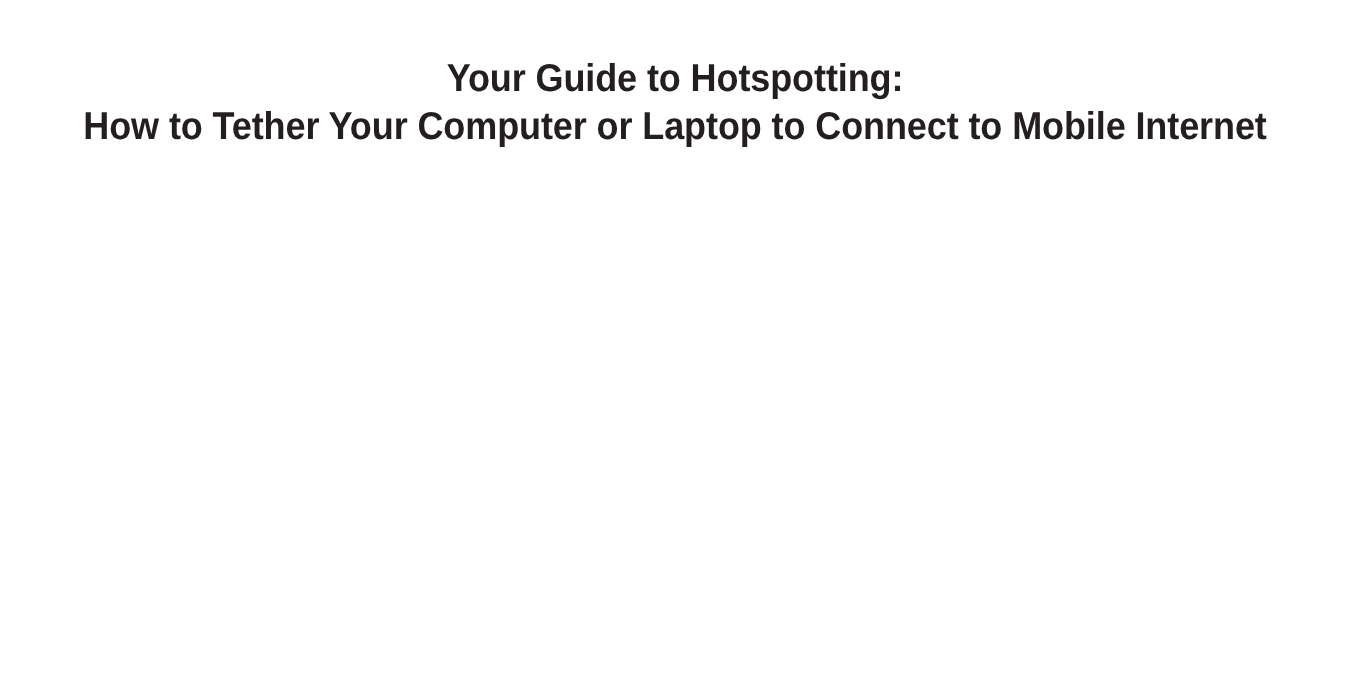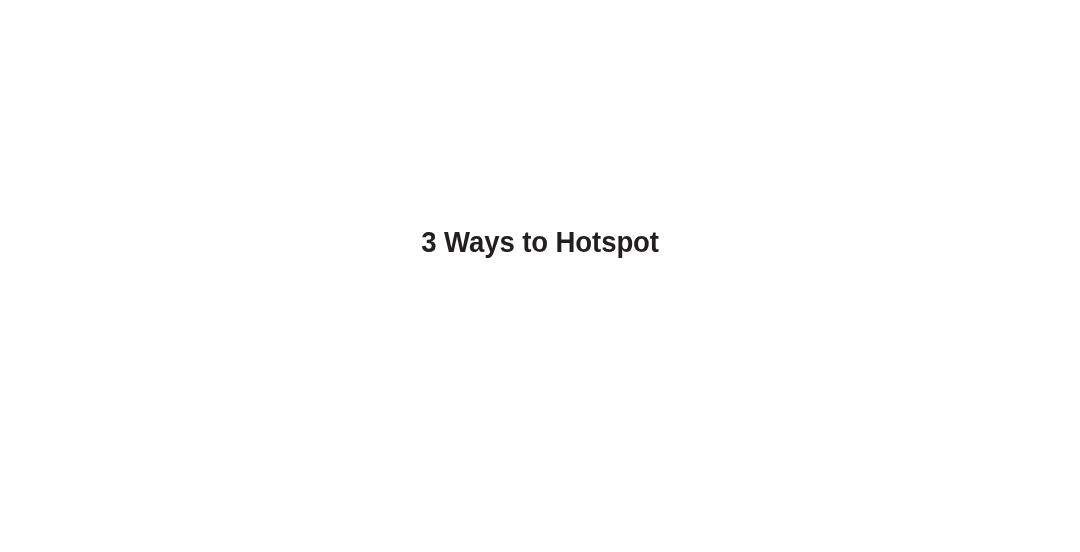--- a/index.html
+++ b/index.html
@@ -104,24 +104,25 @@
   }
   .caption-1 { left: 20px; }
   .caption-2 { left: 379px; }
   .caption-3 { left: 775px; }
 </style>
 </head>
 <body>
 
 <div class="page">
 
+  <div class="title-block">
+    <span class="title-line">Your Guide to Hotspotting:</span>
+    <span class="title-line">How to Tether Your Computer or Laptop to Connect to Mobile Internet</span>
+  </div>
 
-  <div class="section-heading">
-    <span class="section-heading-text">3 Ways to Hotspot</span>
-  </div>
 
   <div class="illustration-row">
     <div class="illustration-cell"></div>
     <div class="illustration-cell"></div>
     <div class="illustration-cell"></div>
   </div>
 
 
 </div>
 

